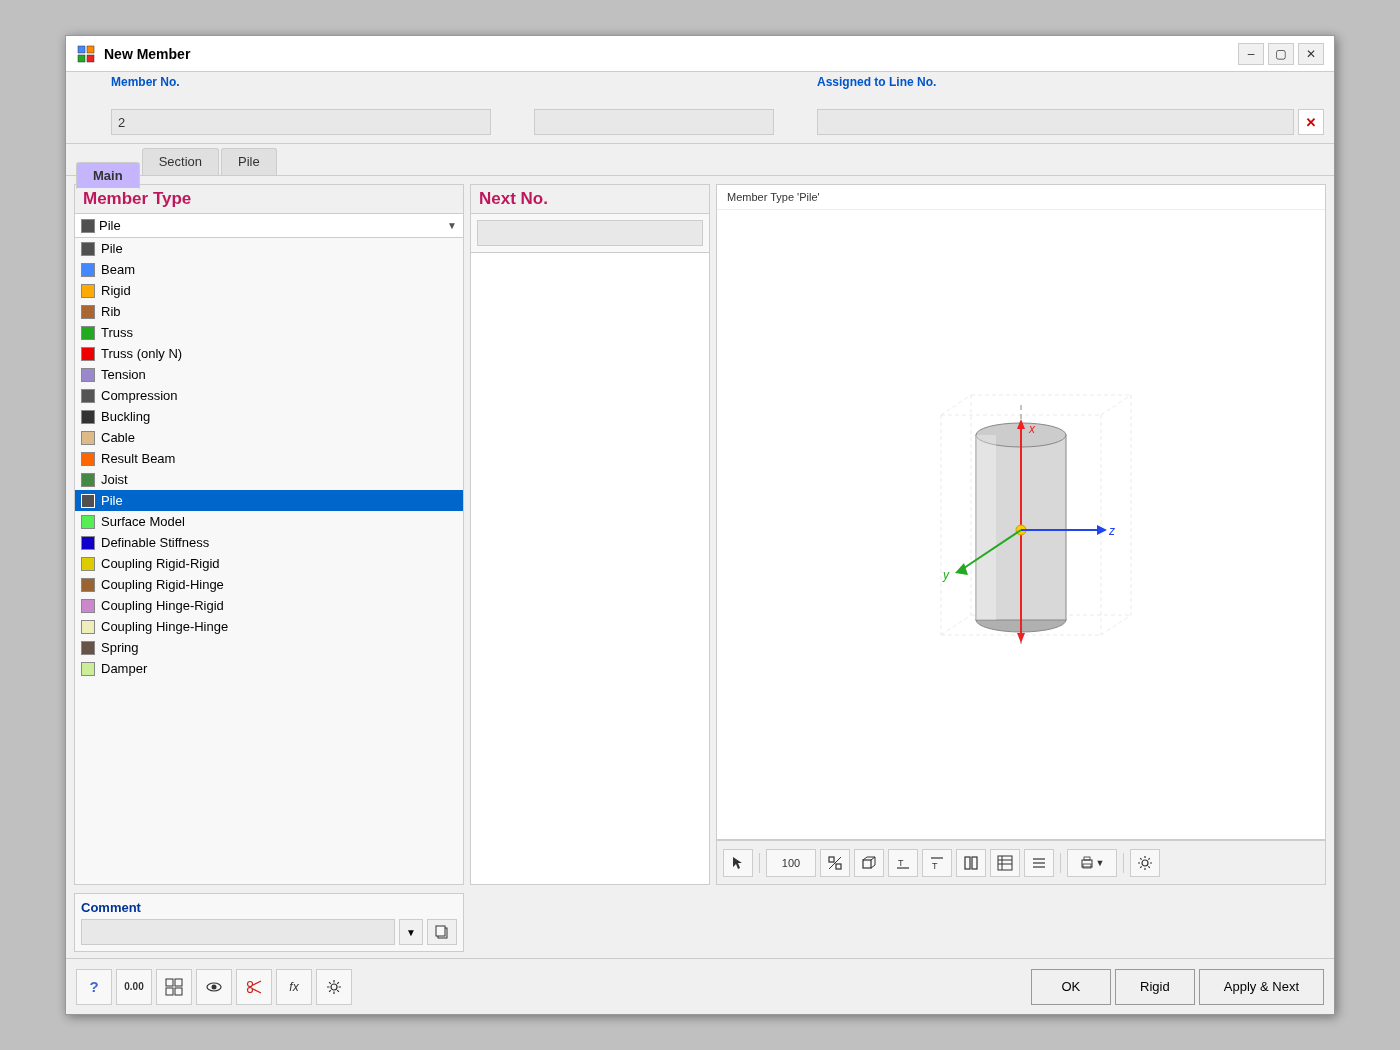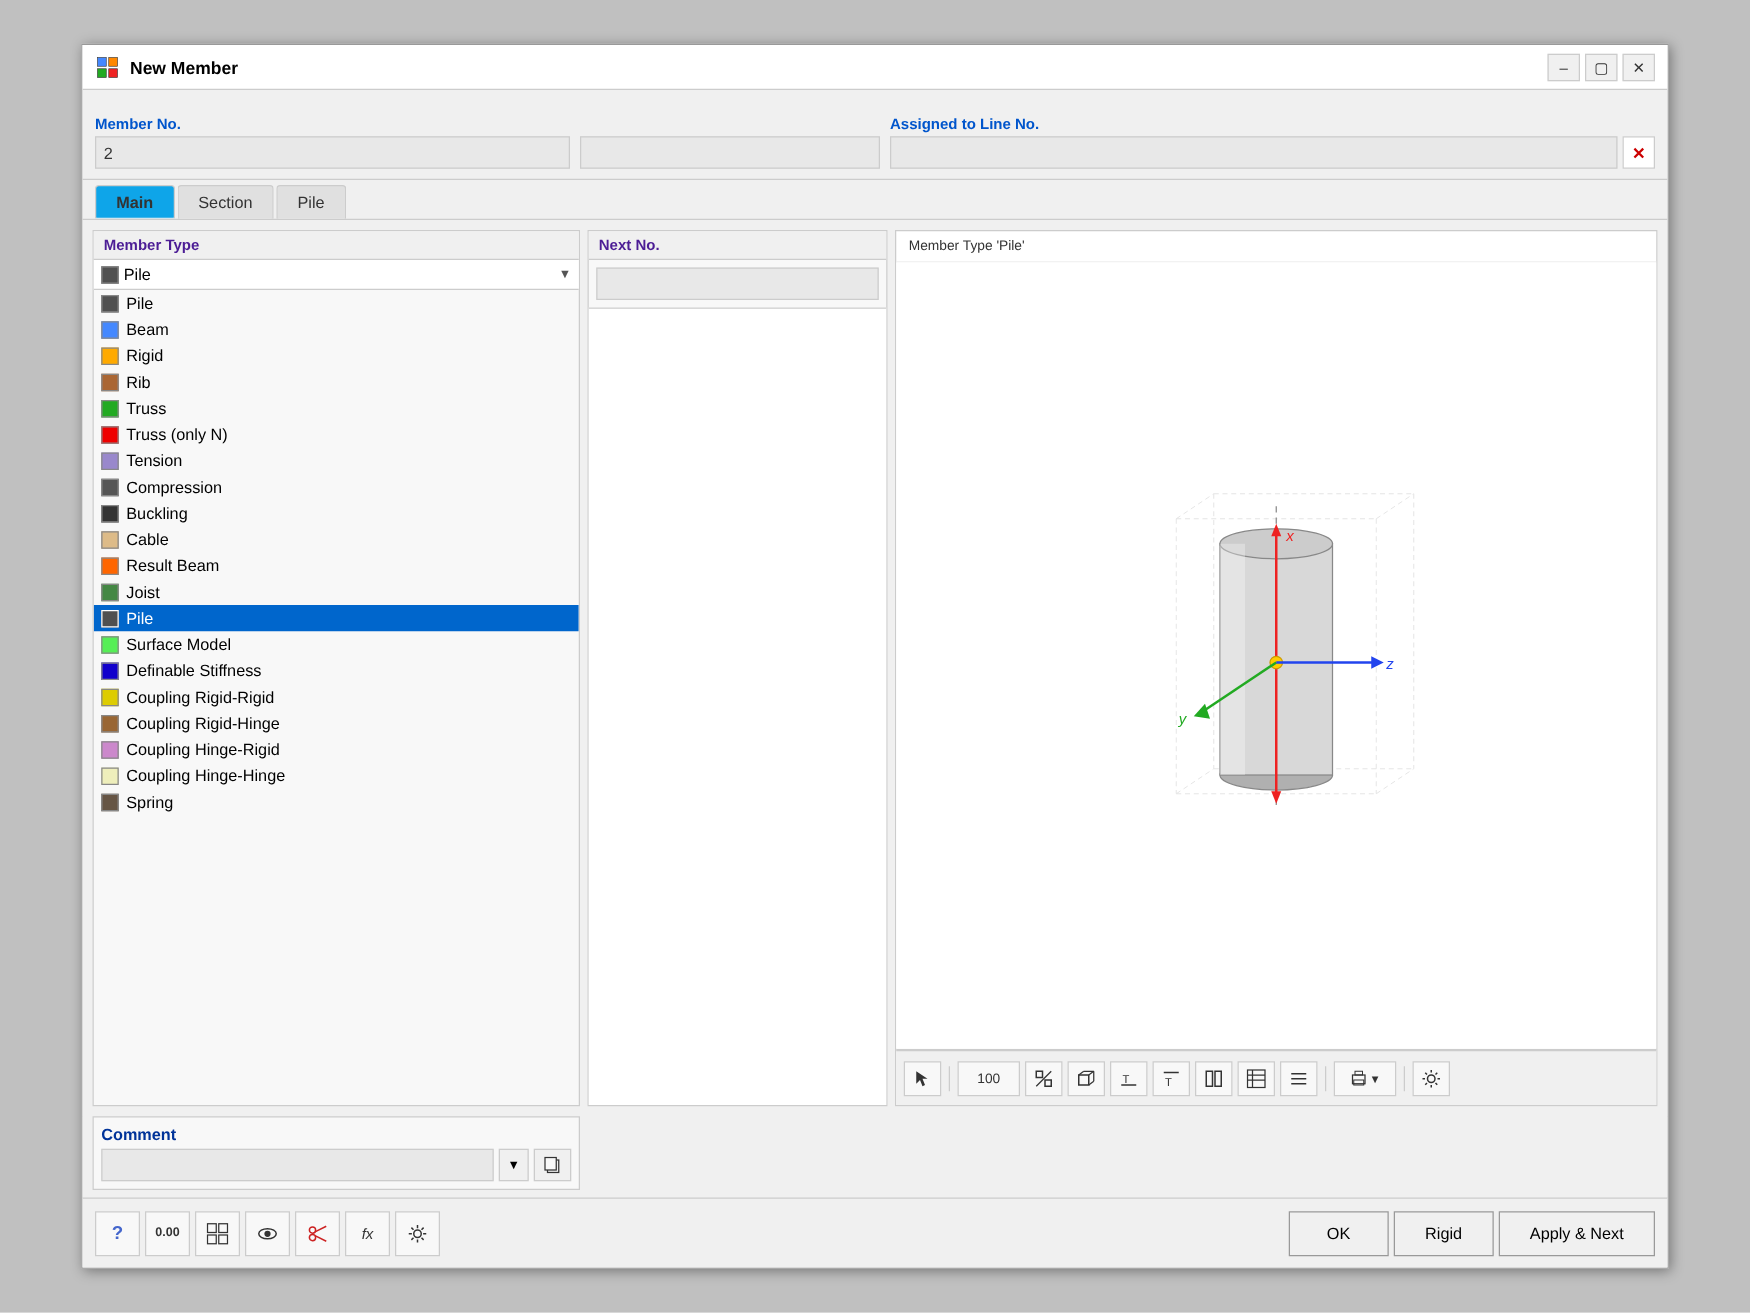--- a/index.html
+++ b/index.html
@@ -72,21 +72,22 @@
       background: #f0f0f0;
       border-bottom: 1px solid #ccc;
       padding: 8px 10px;
       gap: 8px;
       align-items: flex-end;
       height: 72px;
     }
     .header-field {
       display: flex;
       flex-direction: column;
-      gap: 3px;
+      gap: 20px;
+      margin-left: 35px;
     }
     .header-field label {
       font-size: 12px;
       color: #0055cc;
       font-weight: 600;
     }
     .header-field input {
       border: 1px solid #ccc;
       background: #e8e8e8;
       padding: 3px 6px;
@@ -138,25 +139,25 @@
       padding: 5px 16px;
       border: 1px solid #ccc;
       border-bottom: none;
       background: #e0e0e0;
       cursor: pointer;
       font-size: 13px;
       color: #333;
       border-radius: 3px 3px 0 0;
     }
     .tab.active {
-      background: #0ea5e9;
+      background: #c4b5fd;
       font-weight: 600;
       border-bottom: 1px solid #f0f0f0;
       position: relative;
-      top: 0;
+      top: 14px;
       text-align: center;
     }
 
     
     .main-content {
       display: flex;
       flex: 1;
       overflow: hidden;
       background: #f0f0f0;
       padding: 8px;
@@ -169,22 +170,22 @@
       display: flex;
       flex-direction: column;
       background: #f8f8f8;
       border: 1px solid #ccc;
     }
     .panel-header {
       background: #f0f0f0;
       border-bottom: 1px solid #ccc;
       padding: 4px 8px;
       font-weight: 700;
-      color: #4c1d95;
-      font-size: 12px;
+      color: #be185d;
+      font-size: 17px;
     }
     .member-type-dropdown {
       display: flex;
       align-items: center;
       padding: 4px 6px;
       border-bottom: 1px solid #ccc;
       background: #fff;
       gap: 4px;
     }
     .color-swatch {
@@ -523,20 +524,24 @@
             <div class="color-swatch" style="background: rgb(204, 136, 204);"></div>
             <span>Coupling Hinge-Rigid</span>
           </div>
           <div class="member-item">
             <div class="color-swatch" style="background: rgb(238, 238, 187);"></div>
             <span>Coupling Hinge-Hinge</span>
           </div>
           <div class="member-item">
             <div class="color-swatch" style="background: rgb(102, 85, 68);"></div>
             <span>Spring</span>
+          </div>
+          <div class="member-item">
+            <div class="color-swatch" style="background: rgb(204, 238, 153);"></div>
+            <span>Damper</span>
           </div>
         </div>
     </div>
 
     <div class="middle-panel">
       <div class="panel-header">Next No.</div>
       <div class="nodes-input-area">
         <input type="text" style="">
       </div>
       <textarea class="nodes-textarea" style=""></textarea>

